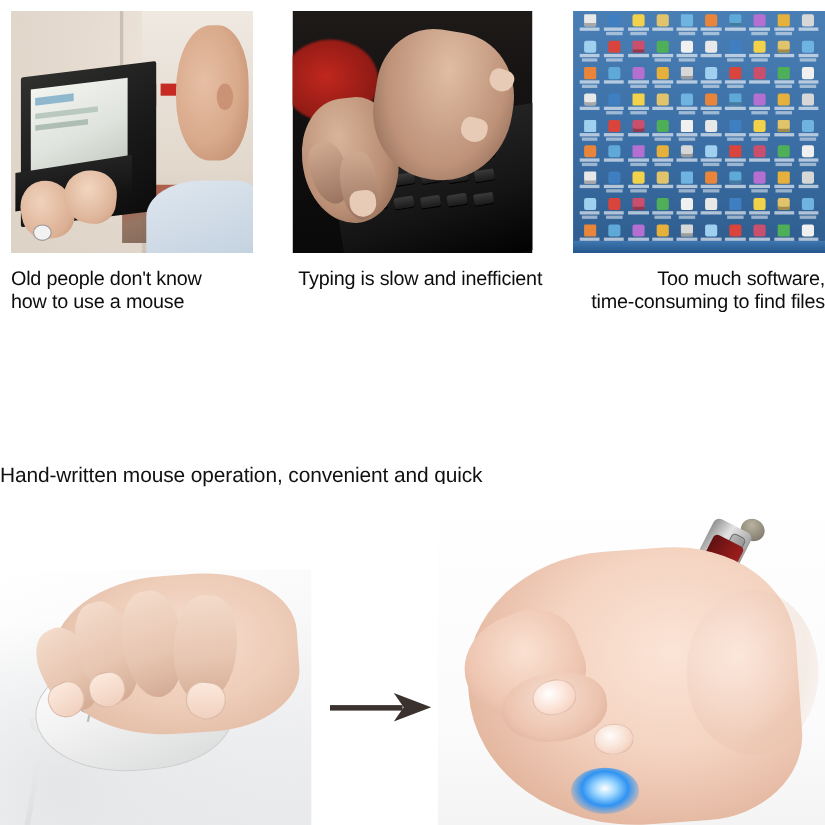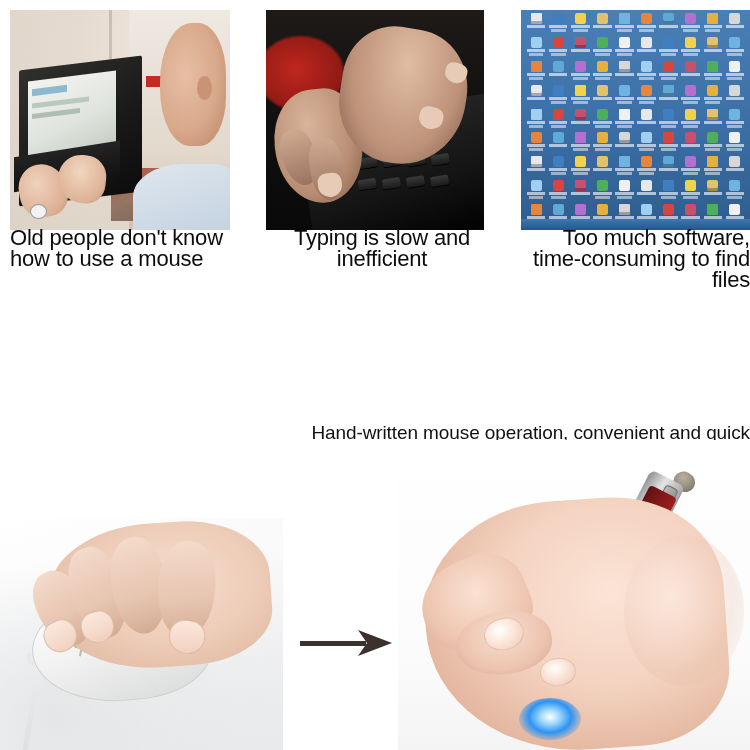--- a/index.html
+++ b/index.html
@@ -38,22 +38,22 @@
     height: 220px;
     overflow: hidden;
     background: #cccccc;
   }
   .panel-1 { left: 10px; }
   .panel-2 { left: 266px; width: 218px; }
   .panel-3 { left: 521px; width: 229px; }
 
   .caption {
     position: absolute;
-    top: 227px;
-    font-size: 22px;
+    top: 243px;
+    font-size: 18px;
     line-height: 21px;
     letter-spacing: -0.2px;
     color: #0d0d0d;
     white-space: pre-line;
   }
   .cap-1 { left: 10px;  width: 240px; text-align: left; }
   .cap-2 { left: 252px; width: 260px; text-align: center; }
   .cap-3 { left: 495px; width: 255px; text-align: right; }
 
   
@@ -151,21 +151,21 @@
     text-align: center;
     font-size: 30px;
     line-height: 34px;
     letter-spacing: -0.3px;
     color: #0a0a0a;
   }
   .subheadline {
     position: absolute;
     left: 0; top: 421px;
     width: 750px;
-    text-align: right;
+    text-align: left;
     font-size: 19px;
     line-height: 23px;
     letter-spacing: -0.1px;
     color: #111111;
   }
 
   
   .compare { position:absolute; left:0; top:440px; width:750px; height:310px; }
 
   .mouse-photo {

